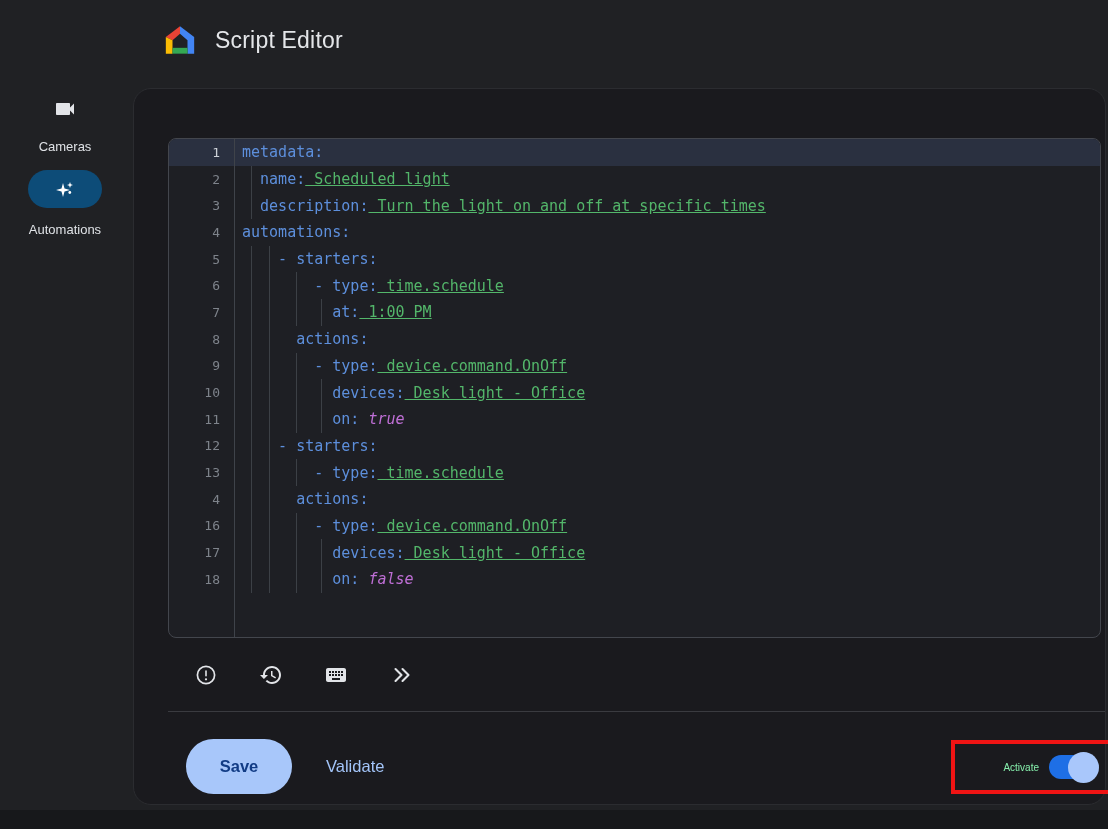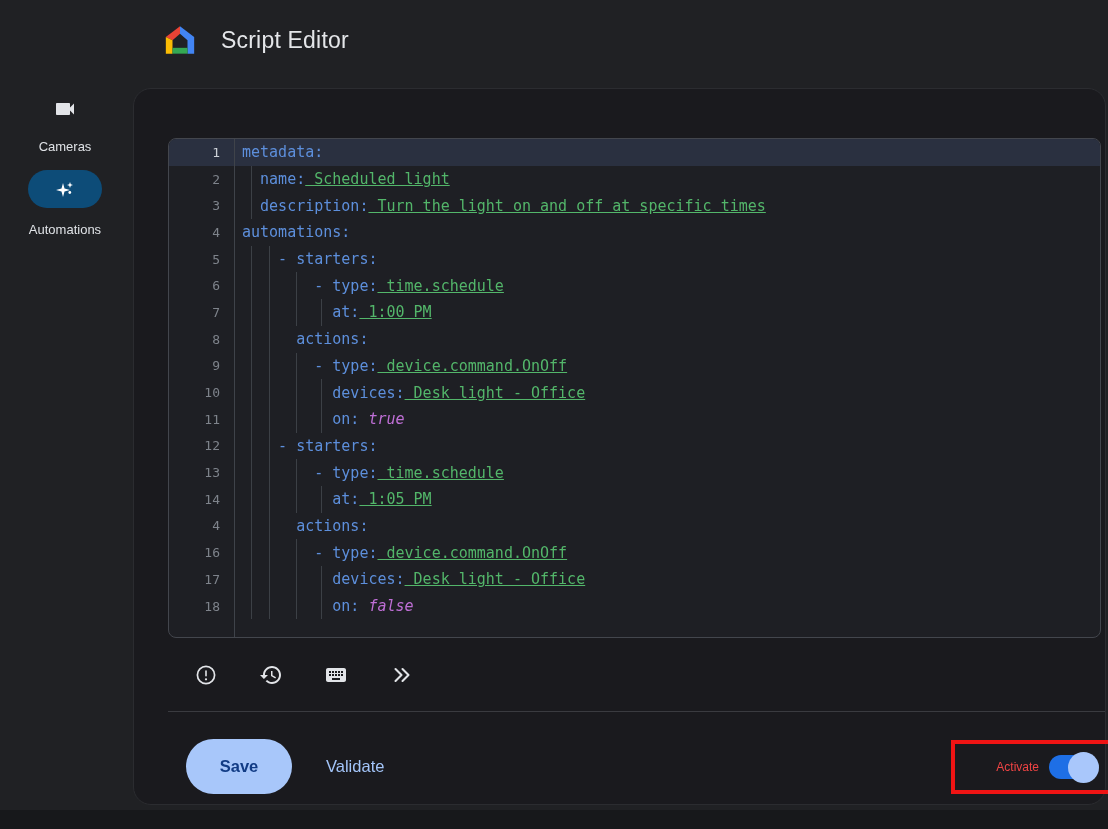--- a/index.html
+++ b/index.html
@@ -1,20 +1,20 @@
 <!DOCTYPE html>
 <html><head>
 <meta charset="utf-8">
 <style>
   html,body{margin:0;padding:0;width:1108px;height:829px;overflow:hidden;
     background:#202124;font-family:"Liberation Sans",sans-serif;}
   .abs{position:absolute;}
   
   #header-logo{left:160px;top:22px;width:40px;height:40px;}
-  #page-title{left:221px;top:27px;font-size:23px;color:#e4e6e9;letter-spacing:.2px;}
+  #page-title{left:215px;top:27px;font-size:23px;color:#e4e6e9;letter-spacing:.2px;}
   
   #sidebar{left:0;top:88px;width:130px;}
   .side-item{position:absolute;left:0;width:130px;text-align:center;}
   #side-cameras{top:8px;}
   #side-automations{top:82px;}
   .side-label{font-size:13px;color:#dfe2e6;margin-top:14px;}
   .side-icon{display:inline-flex;align-items:center;justify-content:center;height:26px;}
   .pill{display:inline-flex;align-items:center;justify-content:center;
     width:74px;height:38px;border-radius:19px;background:#0d4c78;}
   
@@ -43,21 +43,21 @@
   
   #save-button{left:52px;top:650px;width:106px;height:55px;border-radius:28px;
     background:#a8c7fa;border:none;font-family:"Liberation Sans",sans-serif;
     font-size:16.5px;font-weight:bold;color:#123c85;cursor:pointer;}
   #validate-button{left:186px;top:650px;height:55px;display:flex;align-items:center;
     background:none;border:none;font-family:"Liberation Sans",sans-serif;
     font-size:16.5px;font-weight:500;color:#a3c5f9;cursor:pointer;}
   #annotation-box{left:817px;top:651px;width:144px;height:46px;border:4px solid #f01414;
     display:flex;align-items:center;justify-content:flex-end;gap:10px;
     padding-right:12px;box-sizing:content-box;}
-  #activate-label{font-size:12px;color:#ef4444;}
+  #activate-label{font-size:10px;color:#86efac;}
   #activate-toggle{position:relative;width:46px;height:24px;border-radius:12px;
     background:#1e6fe6;cursor:pointer;flex:none;margin-right:4px;}
   #activate-toggle .thumb{position:absolute;right:-4px;top:-3.5px;width:31px;height:31px;
     border-radius:50%;background:#a9c7fb;}
   #bottom-strip{left:0;top:810px;width:1108px;height:19px;background:#17181b;}
   svg{display:block;}
 </style>
 </head>
 <body>
 
@@ -173,28 +173,20 @@
           <span class="code"><span class="tok-key">    - starters:</span></span>
         </div>
         <div class="code-line">
           <span class="ln">13</span>
           <span class="guide" style="left: 82.03px;"></span>
           <span class="guide" style="left: 100.09px;"></span>
           <span class="guide" style="left: 127.18px;"></span>
           <span class="code"><span class="tok-key">        - type:</span><span class="tok-str"> time.schedule</span></span>
         </div>
         <div class="code-line">
-          <span class="ln">14</span>
-          <span class="guide" style="left: 82.03px;"></span>
-          <span class="guide" style="left: 100.09px;"></span>
-          <span class="guide" style="left: 127.18px;"></span>
-          <span class="guide" style="left: 151.561px;"></span>
-          <span class="code"><span class="tok-key">          at:</span><span class="tok-str"> 1:05 PM</span></span>
-        </div>
-        <div class="code-line">
           <span class="ln">4</span>
           <span class="guide" style="left: 82.03px;"></span>
           <span class="guide" style="left: 100.09px;"></span>
           <span class="code"><span class="tok-key">      actions:</span></span>
         </div>
         <div class="code-line">
           <span class="ln">16</span>
           <span class="guide" style="left: 82.03px;"></span>
           <span class="guide" style="left: 100.09px;"></span>
           <span class="guide" style="left: 127.18px;"></span>

